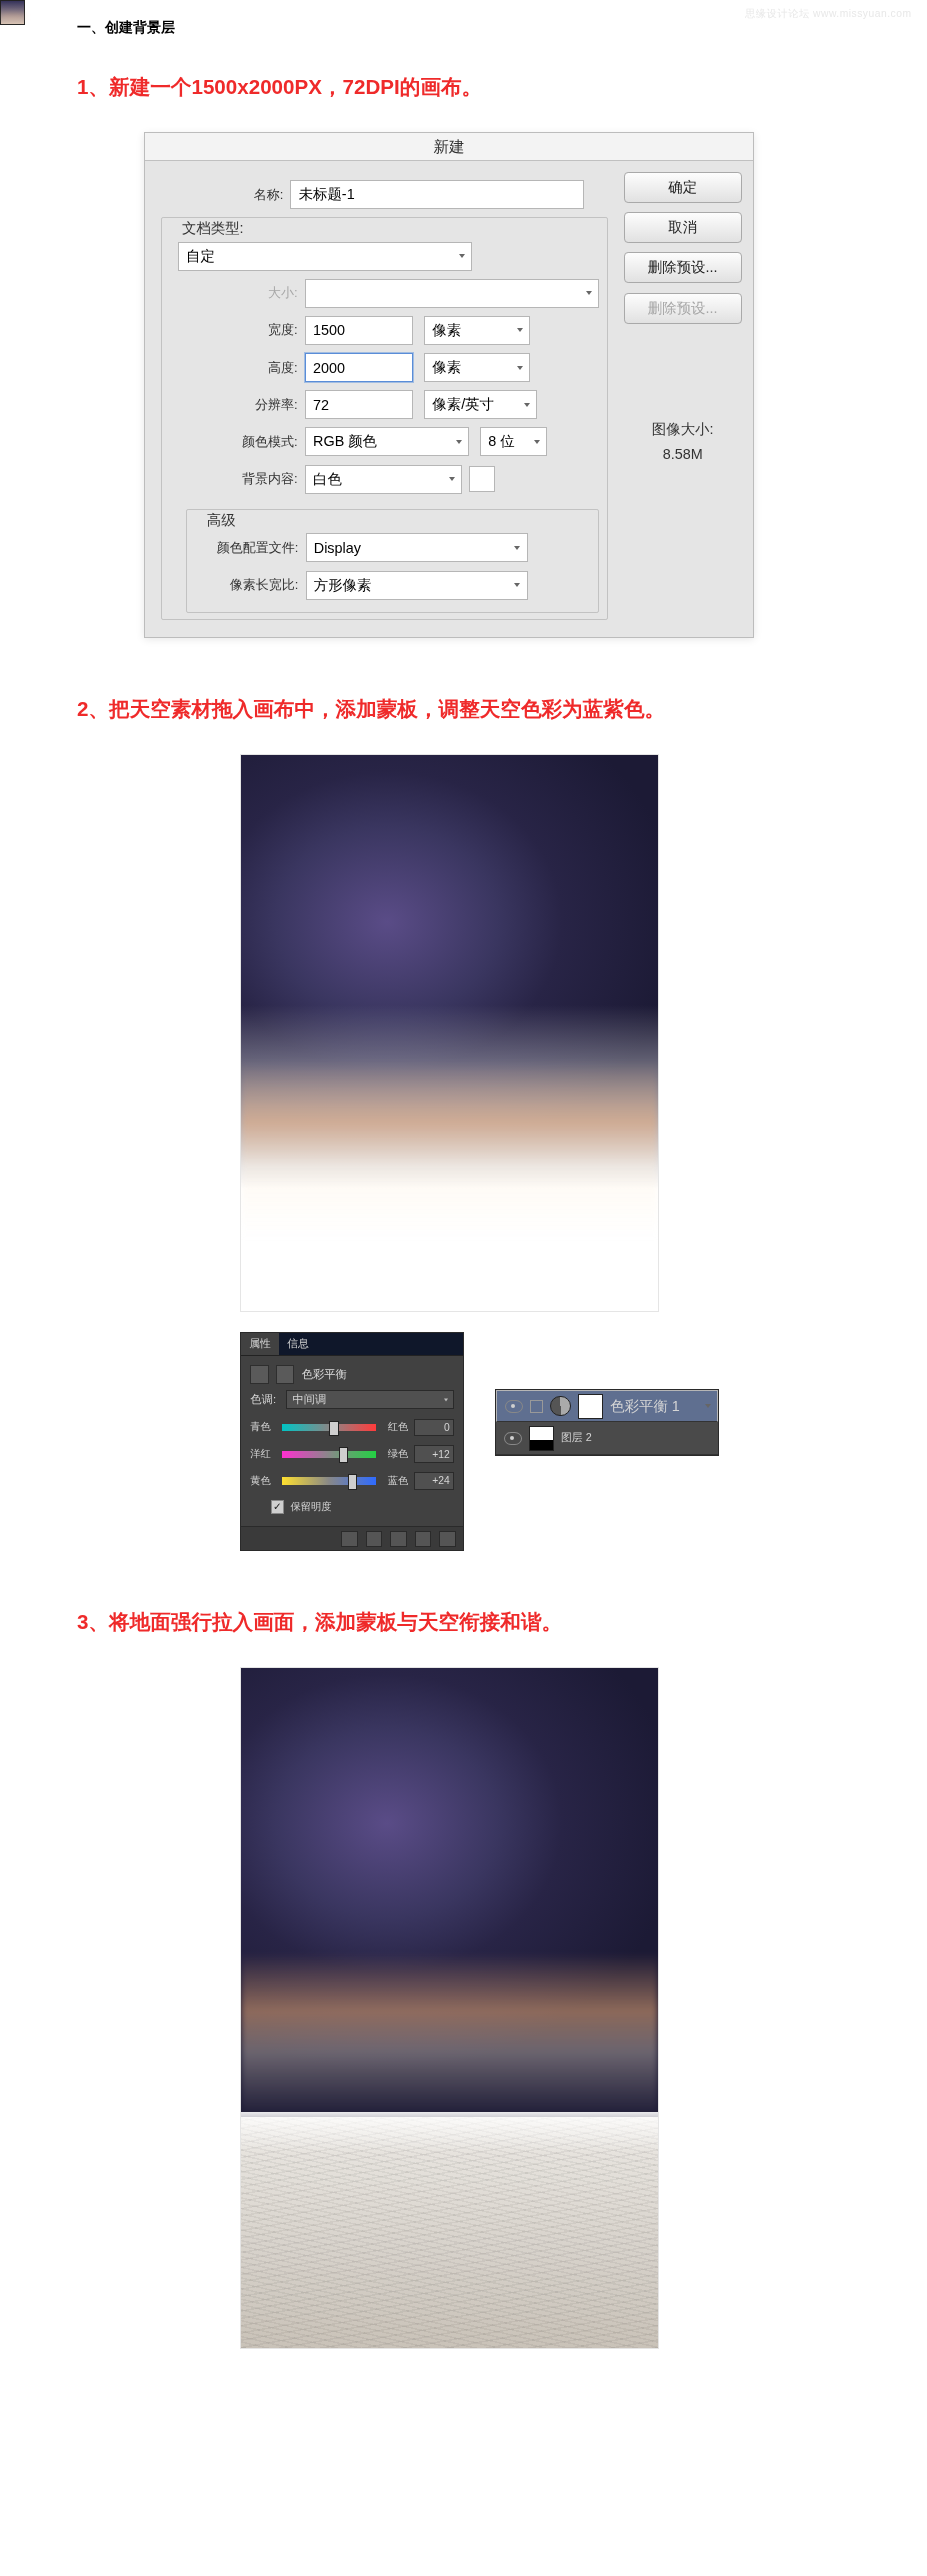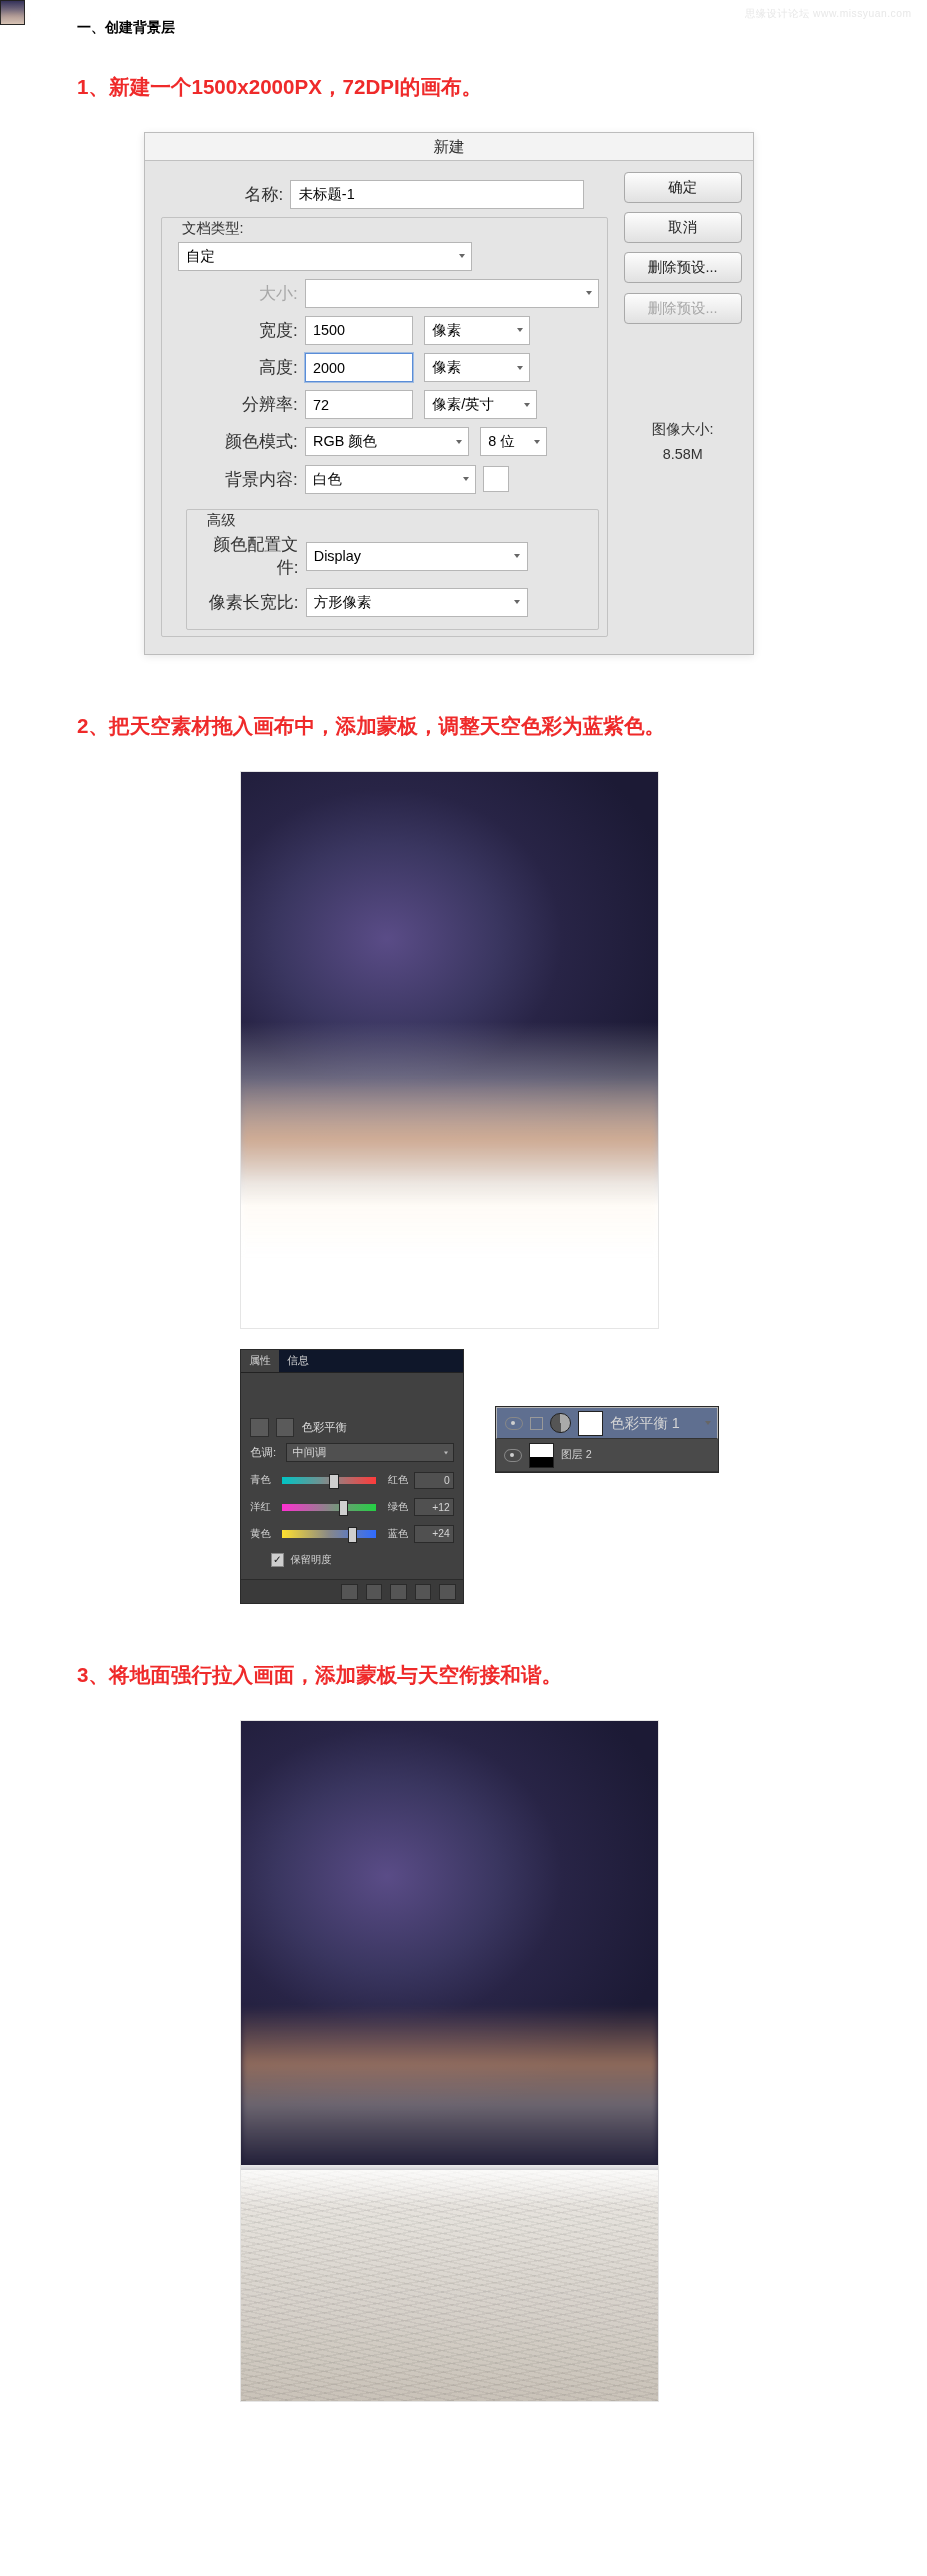--- a/index.html
+++ b/index.html
@@ -54,21 +54,21 @@
   }
 
   .d-row {
     display: flex;
     align-items: center;
     margin: 8.2px 0;
   }
   .d-label {
     width: 127px;
     text-align: right;
-    font-size: 17px;
+    font-size: 13px;
     color: #323232;
     padding-right: 7.2px;
   }
   .d-label.dim { color: #a7a7a7; }
 
   .txt {
     height: 29px;
     border: 0.5px solid #b6b6b6;
     background: #fff;
     font-size: 14.4px;
@@ -193,21 +193,21 @@
   }
   .ps-tabs{
     height:21.6px;display:flex;align-items:stretch;
     background:#0f172a;border-bottom:0.5px solid #222;
   }
   .ps-tab{
     padding:0 8.2px;display:flex;align-items:center;font-size:10.8px;
   }
   .ps-tab.active{ background:#414141; }
   .ps-body{ padding:9.3px 9.3px 6.2px 9.3px; }
-  .ps-icon-row{ display:flex;align-items:center;gap:7.2px;margin-bottom:6.2px;margin-top:36px;}
+  .ps-icon-row{ display:flex;align-items:center;gap:7.2px;margin-bottom:6.2px;}
   .ps-small-icon{
     width:16.5px;height:16.5px;background:#5a5a5a;border:0.5px solid #2e2e2e;
   }
   .ps-sub{ font-size:11.3px;color:#ddd;}
   .ps-field{ display:flex;align-items:center;margin:5.2px 0;}
   .ps-flabel{ width:36px;}
   .ps-select{
     flex:1;height:17.5px;background:#505050;border:0.5px solid #2a2a2a;
     padding:0 15.5px 0 5.2px;position:relative;display:flex;align-items:center;
   }
@@ -371,21 +371,21 @@
             <div class="sel half">
                 <span>RGB 颜色</span>
               </div>
             <div class="sel third">
                 <span>8 位</span>
               </div>
           </div>
 
           <div class="d-row">
             <div class="d-label">背景内容:</div>
-            <div class="sel half" style="width:171px;">
+            <div class="sel half" style="width:157px;">
                 <span>白色</span>
               </div>
             <div class="swatch"></div>
           </div>
 
           <div class="fieldset" style="margin:15.5px 0 2.1px 15.5px;">
             <div class="fieldset-legend">高级</div>
             <div class="d-row" style="margin-top:3.1px;">
               <div class="d-label" style="width:103px;">颜色配置文件:</div>
               <div class="sel" style="width:222px;">

